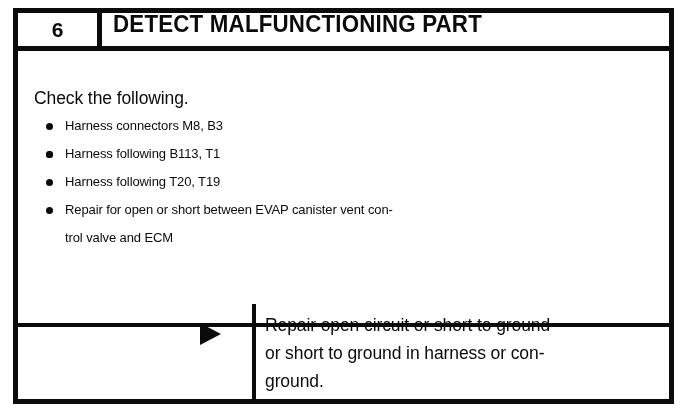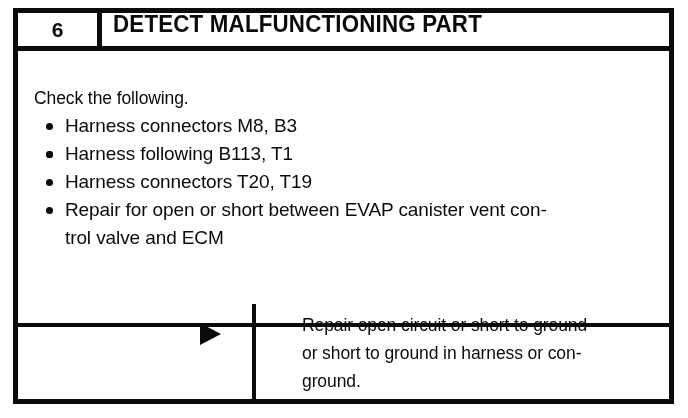--- a/index.html
+++ b/index.html
@@ -100,21 +100,21 @@
     letter-spacing: -0.1px;
     padding-left: 4px;
   }
   .bullet-list {
     list-style: none;
     margin: 0;
     padding: 0;
   }
   .bullet-item {
     position: relative;
-    font-size: 19px;
+    font-size: 13px;
     color: #0b0b0b;
     line-height: 28px;
     letter-spacing: -0.1px;
     padding-left: 35px;
     margin: 0;
   }
   .bullet-dot {
     position: absolute;
     left: 16px;
     top: 11px;
@@ -151,21 +151,20 @@
     width: 0;
     height: 0;
     border-top: 11px solid transparent;
     border-bottom: 11px solid transparent;
     border-left: 21px solid #0b0b0b;
   }
   .action-text-cell {
     flex: 1;
     padding: 7px 16px 0 9px;
     box-sizing: border-box;
-    margin-left: 37px;
   }
   .action-line {
     font-size: 17.5px;
     color: #0b0b0b;
     line-height: 28px;
     letter-spacing: -0.1px;
   }
 </style>
 </head>
 <body>
@@ -192,21 +191,21 @@
         </li>
         <li class="bullet-item">
           <span class="bullet-dot"></span>
         </li>
         <li class="bullet-item">
           <span class="bullet-dot"></span>
           <span>Harness following B113, T1</span>
         </li>
         <li class="bullet-item">
           <span class="bullet-dot"></span>
-          <span>Harness connectors T20, T19</span>
+          <span>Harness following T20, T19</span>
         </li>
         <li class="bullet-item">
           <span class="bullet-dot"></span>
           <span>Repair for open or short between EVAP canister vent con-</span>
           <span class="bullet-cont">trol valve and ECM</span>
         </li>
       </ul>
     </div>
 
     <div class="action-row">

